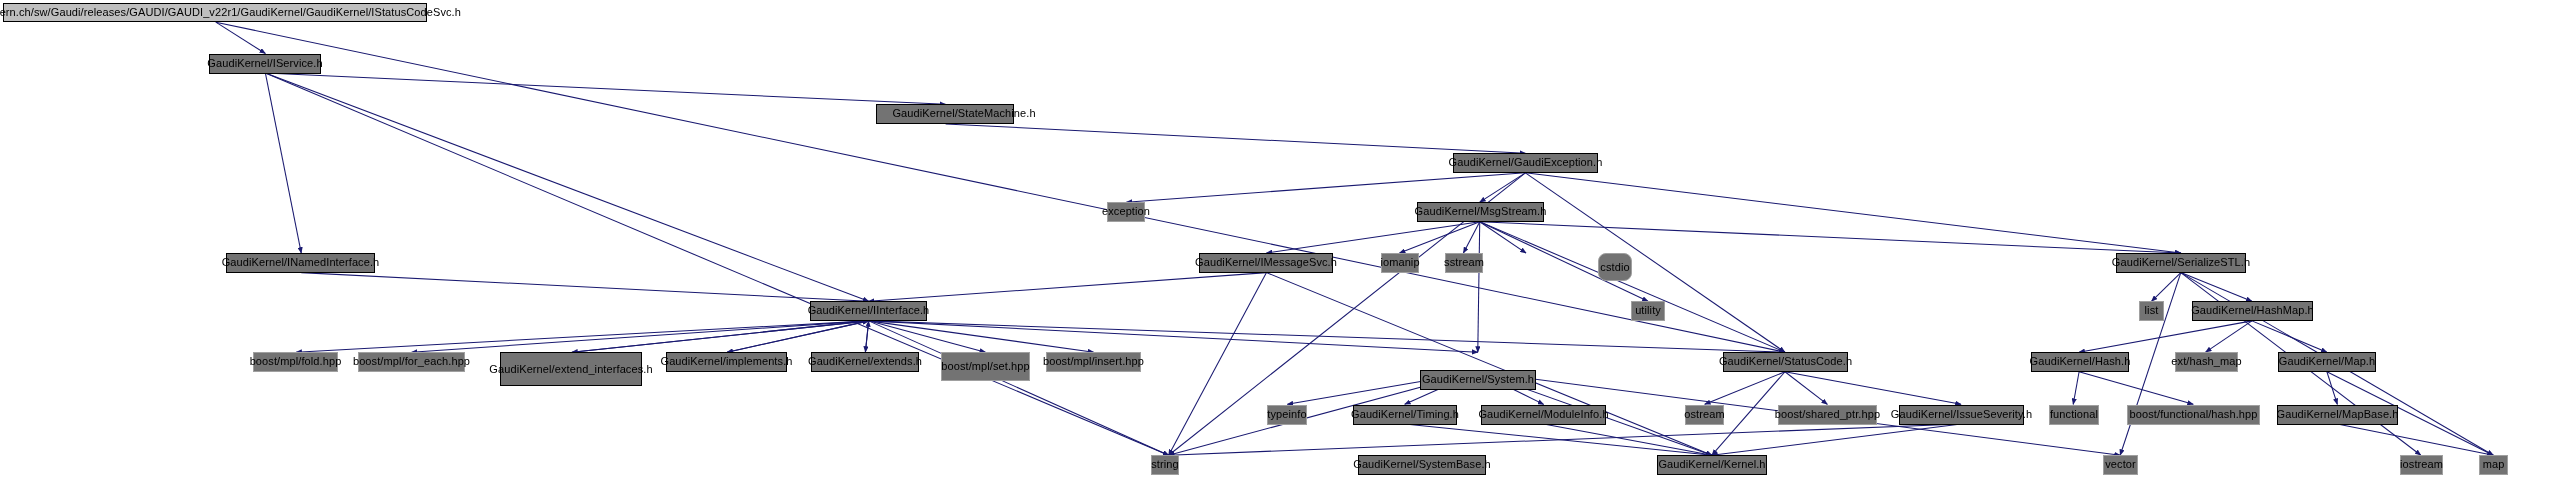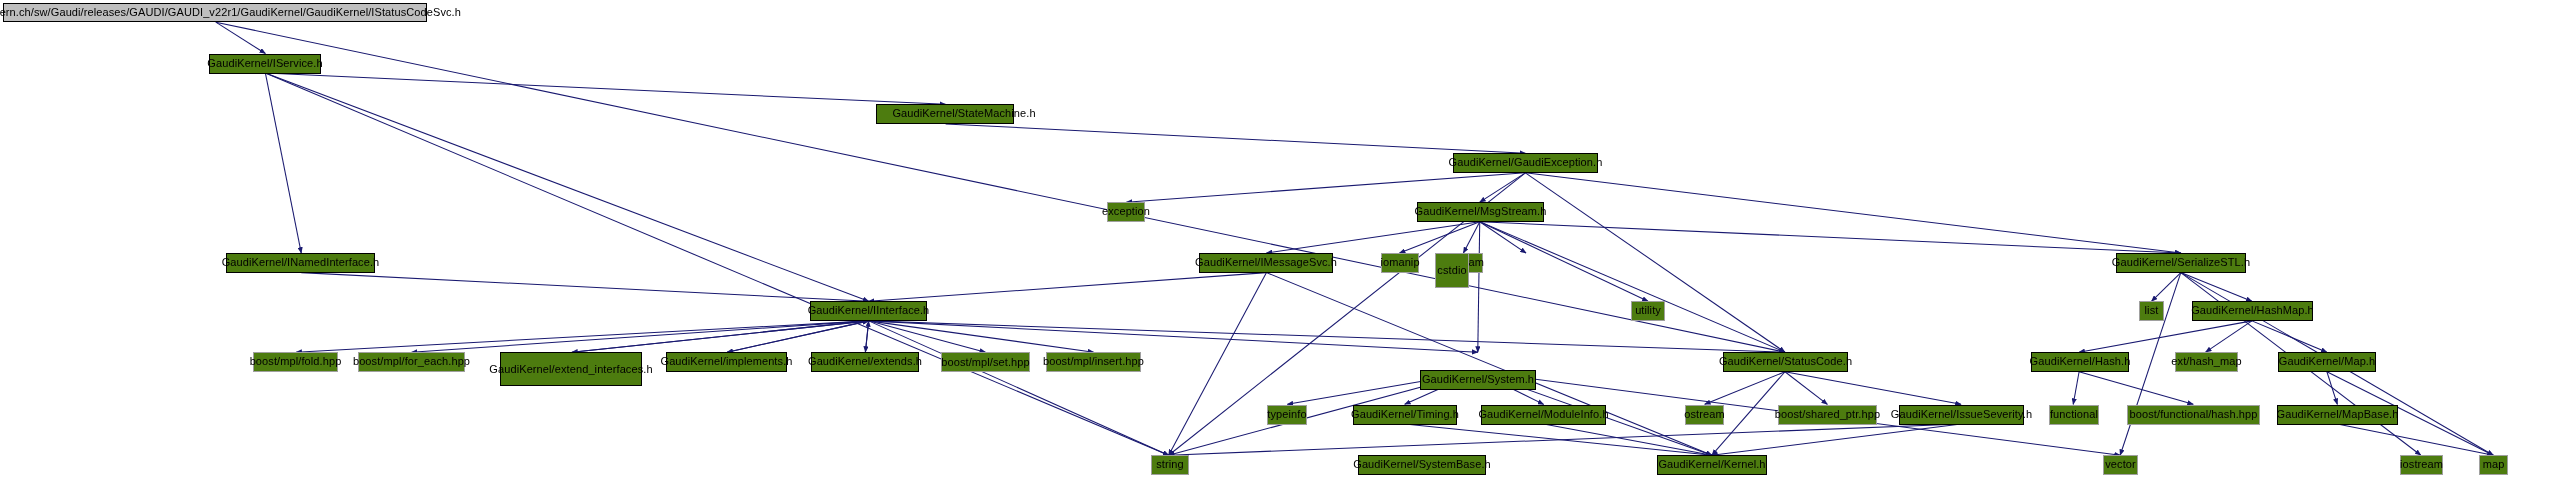--- a/index.html
+++ b/index.html
@@ -25,21 +25,21 @@
     height: 480px;
     pointer-events: none;
   }
   .node {
     position: absolute;
     box-sizing: border-box;
     display: flex;
     align-items: center;
     justify-content: center;
     white-space: nowrap;
-    background: #4d7c0f;
+    background: #737373;
     border: 0.7px solid #a0a0a0;
     color: #000000;
     font-size: 11px;
     line-height: 1;
     letter-spacing: 0.1px;
     padding: 0 5.9px;
     z-index: 5;
   }
   .node.strong {
     border: 1.3px solid #000000;
@@ -151,21 +151,21 @@
       </div>
       <div class="node strong" style="left: 1199px; top: 253px; width: 134px; height: 19.6px;">
         <span>GaudiKernel/IMessageSvc.h</span>
       </div>
       <div class="node weak" style="left: 1381px; top: 253px; width: 38px; height: 19.6px;">
         <span>iomanip</span>
       </div>
       <div class="node weak" style="left: 1445px; top: 253px; width: 38px; height: 19.6px;">
         <span>sstream</span>
       </div>
-      <div class="node weak" style="left: 1435px; top: 253px; width: 34px; height: 35px;">
+      <div class="node weak" style="left: 1598px; top: 253px; width: 34px; height: 28px; border-radius: 8px;">
         <span>cstdio</span>
       </div>
       <div class="node strong" style="left: 2116px; top: 253px; width: 130px; height: 19.6px;">
         <span>GaudiKernel/SerializeSTL.h</span>
       </div>
       <div class="node strong" style="left: 810px; top: 301px; width: 117px; height: 19.6px;">
         <span>GaudiKernel/IInterface.h</span>
       </div>
       <div class="node weak" style="left: 1631px; top: 301px; width: 34px; height: 19.6px;">
         <span>utility</span>
@@ -184,21 +184,21 @@
       </div>
       <div class="node strong" style="left: 500px; top: 352px; width: 142px; height: 34px;">
         <span>GaudiKernel/extend_interfaces.h</span>
       </div>
       <div class="node strong" style="left: 666px; top: 352px; width: 121px; height: 19.6px;">
         <span>GaudiKernel/implements.h</span>
       </div>
       <div class="node strong" style="left: 811px; top: 352px; width: 108px; height: 19.6px;">
         <span>GaudiKernel/extends.h</span>
       </div>
-      <div class="node weak" style="left: 941px; top: 352px; width: 89px; height: 20px;">
+      <div class="node weak" style="left: 941px; top: 352px; width: 89px; height: 29px;">
         <span>boost/mpl/set.hpp</span>
       </div>
       <div class="node weak" style="left: 1046px; top: 352px; width: 95px; height: 19.6px;">
         <span>boost/mpl/insert.hpp</span>
       </div>
       <div class="node strong" style="left: 1420px; top: 352px; width: 116px; height: 19.6px; margin-top: 18px;">
         <span>GaudiKernel/System.h</span>
       </div>
       <div class="node strong" style="left: 1723px; top: 352px; width: 125px; height: 19.6px;">
         <span>GaudiKernel/StatusCode.h</span>
@@ -232,21 +232,21 @@
       </div>
       <div class="node weak" style="left: 2049px; top: 405px; width: 50px; height: 19.6px;">
         <span>functional</span>
       </div>
       <div class="node weak" style="left: 2127px; top: 405px; width: 133px; height: 19.6px;">
         <span>boost/functional/hash.hpp</span>
       </div>
       <div class="node strong" style="left: 2277px; top: 405px; width: 121px; height: 19.6px;">
         <span>GaudiKernel/MapBase.h</span>
       </div>
-      <div class="node weak" style="left: 1151px; top: 455px; width: 38px; height: 19.6px;">
+      <div class="node weak" style="left: 1151px; top: 455px; width: 28px; height: 19.6px;">
         <span>string</span>
       </div>
       <div class="node strong" style="left: 1358px; top: 455px; width: 128px; height: 19.6px;">
         <span>GaudiKernel/SystemBase.h</span>
       </div>
       <div class="node strong" style="left: 1657px; top: 455px; width: 110px; height: 19.6px;">
         <span>GaudiKernel/Kernel.h</span>
       </div>
       <div class="node weak" style="left: 2103px; top: 455px; width: 35px; height: 19.6px;">
         <span>vector</span>

